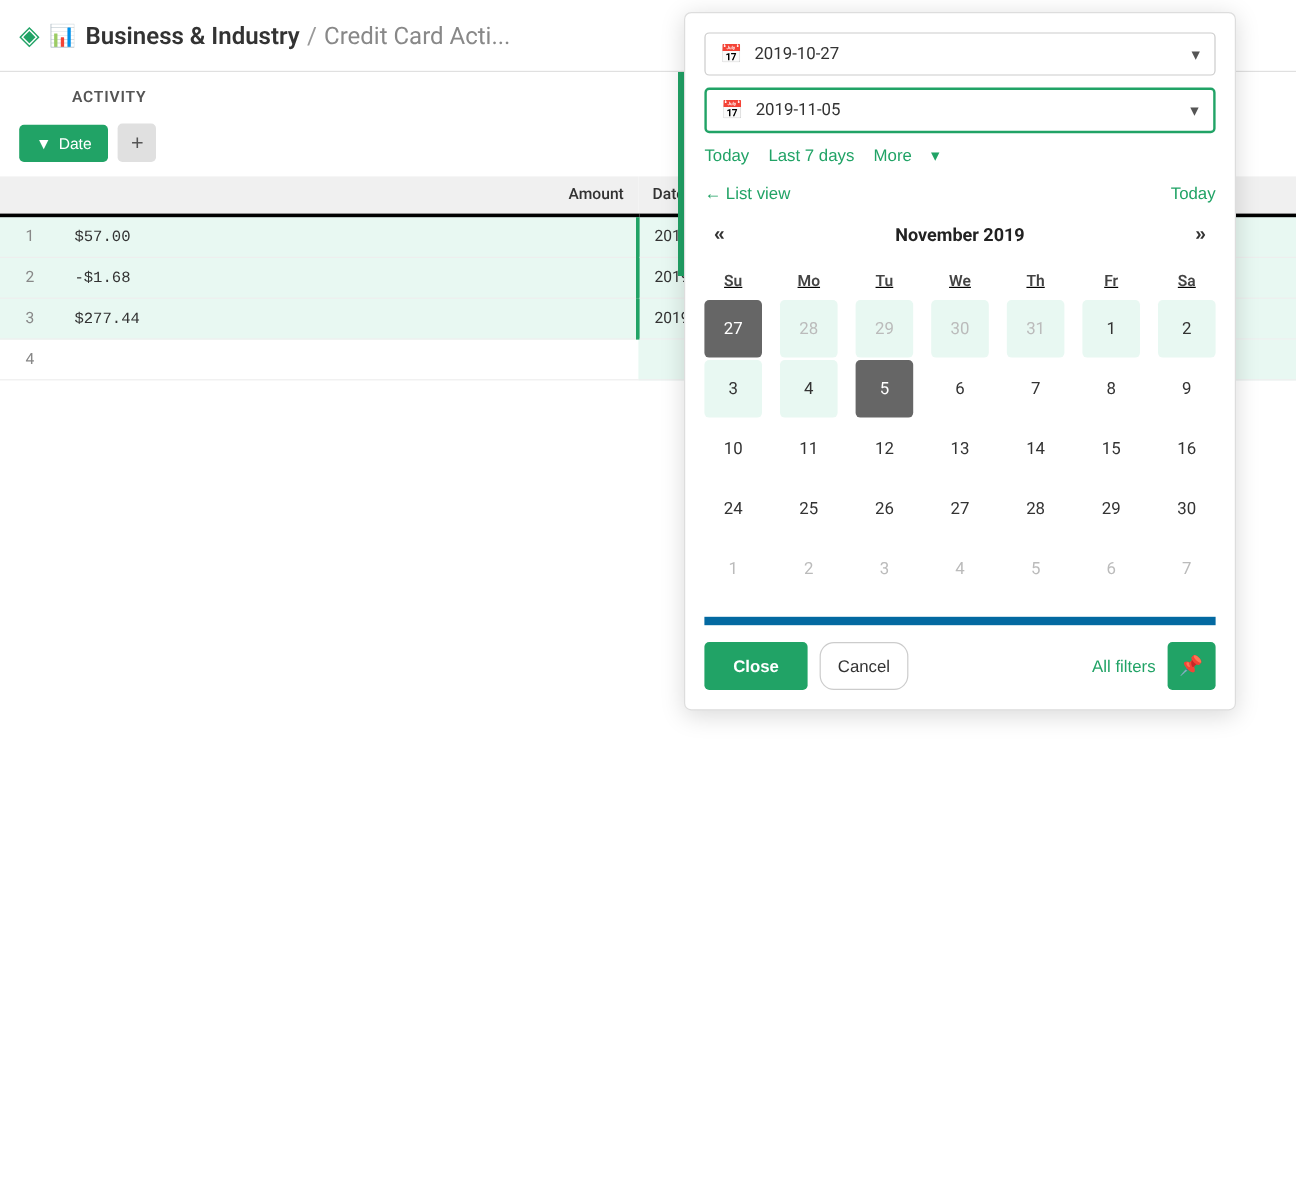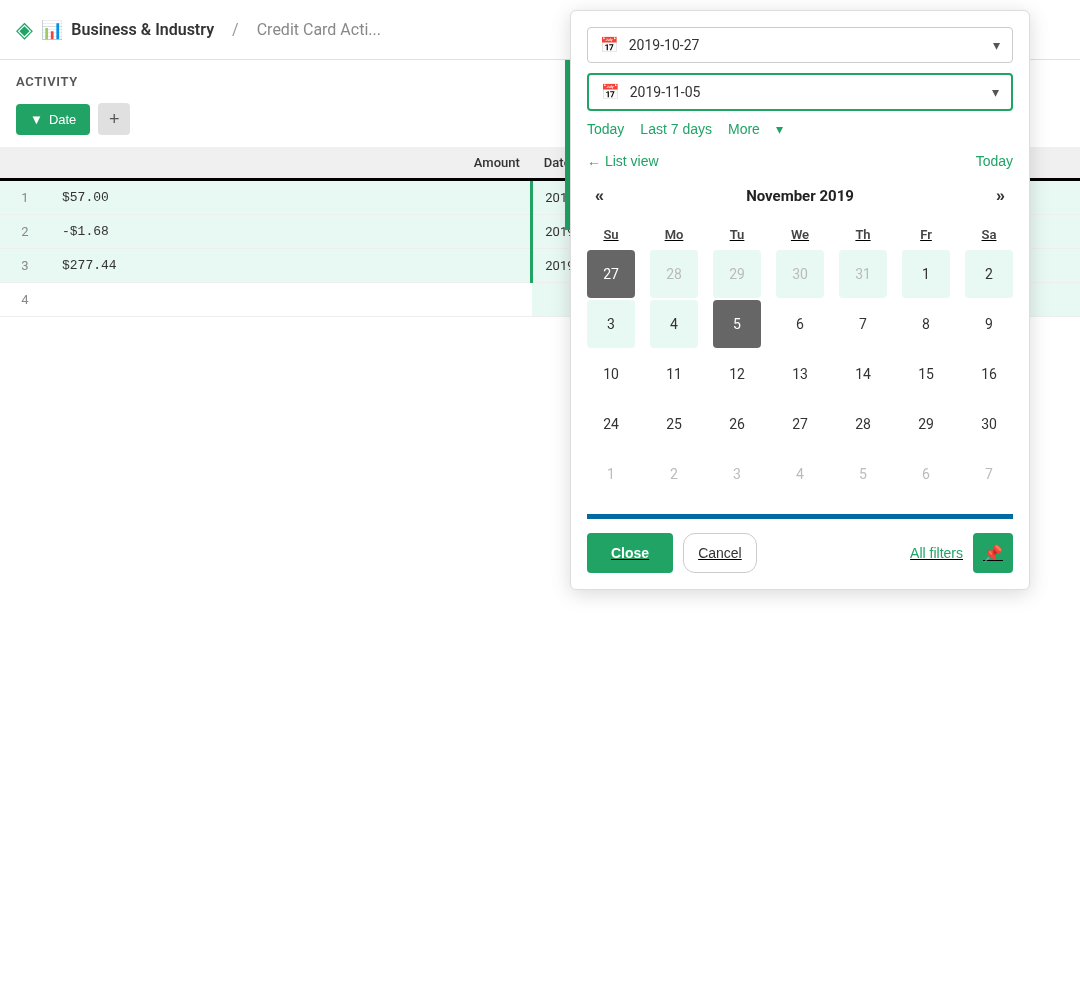--- a/index.html
+++ b/index.html
@@ -8,21 +8,21 @@
     
     .top-bar {
       display: flex;
       align-items: center;
       padding: 10px 16px;
       background: #fff;
       border-bottom: 1px solid #e0e0e0;
       height: 60px;
       gap: 8px;
     }
-    .breadcrumb { display: flex; align-items: flex-start; gap: 18px; font-size: 16px; color: #333; }
+    .breadcrumb { display: flex; align-items: flex-start; gap: 6px; font-size: 20px; color: #333; }
 
     
     .main-area {
       display: flex;
       height: calc(999px - 60px);
     }
 
     
     .table-panel {
       flex: 1;
@@ -30,20 +30,21 @@
       padding: 0;
       overflow: hidden;
     }
 
     .activity-header {
       padding: 14px 16px 8px 16px;
       font-size: 13px;
       font-weight: 600;
       color: #555;
       letter-spacing: 0.05em;
+      margin-left: 44px;
     }
 
     .filter-bar {
       display: flex;
       align-items: center;
       gap: 8px;
       padding: 6px 16px 12px 16px;
     }
 
     .filter-btn {
@@ -254,22 +255,21 @@
       font-size: 14px;
       font-weight: 500;
     }
 
     
     .bottom-buttons {
       display: flex;
       gap: 10px;
       margin-top: 16px;
       padding-top: 14px;
-      border-top: 5px solid #0369a1;
-      text-decoration: underline;
+      border-top: 7px solid #0369a1;
     }
     .btn-close {
       background: #21a366;
       color: #fff;
       border: none;
       border-radius: 4px;
       padding: 10px 24px;
       font-size: 14px;
       font-weight: 600;
       cursor: pointer;

